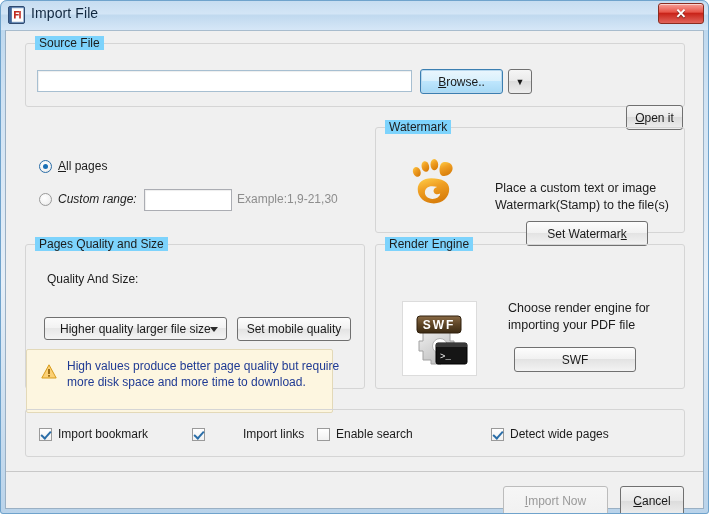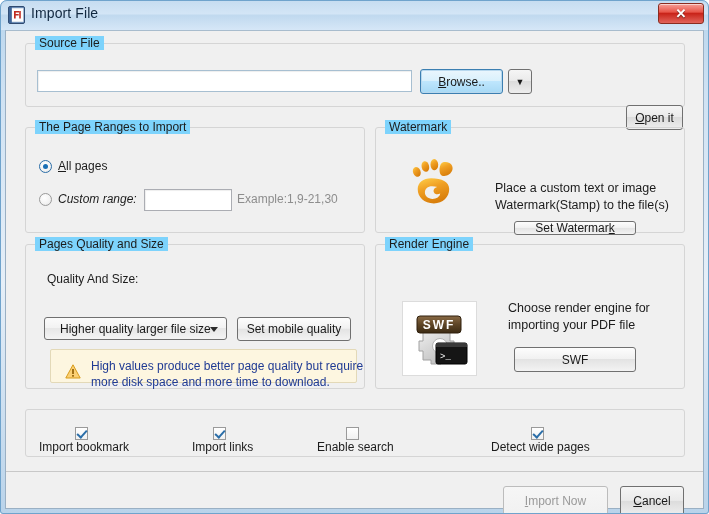--- a/index.html
+++ b/index.html
@@ -169,21 +169,21 @@
     width: 5px; height: 5px; border-radius: 50%;
     background: #1a6fb5;
   }
   .radio-row u { text-decoration: underline; }
 
   
   .check-row {
     position: absolute;
     display: flex; align-items: center;
     font-size: 12px; color: #1c1c1c;
-    cursor: pointer; white-space: nowrap; flex-direction: column;
+    cursor: pointer; white-space: nowrap;
   }
   .check-mark {
     width: 13px; height: 13px;
     border: 1px solid #9a9a9a;
     background: linear-gradient(to bottom, #ffffff 0%, #f1f1f1 100%);
     margin-right: 6px;
     position: relative;
     flex: none;
   }
   .check-row.checked .check-mark::after {
@@ -263,23 +263,20 @@
     <div class="btn focus" style="left:414px; top:38px; width:83px; height:25px;">
         <span><u>B</u>rowse..</span>
       </div>
     <div class="btn" style="left:502px; top:38px; width:24px; height:25px;">
       <span style="font-size:9px;">▼</span>
     </div>
     <div class="btn" style="left:620px; top:38px; width:57px; height:25px;margin-top:36px;">
         <span><u>O</u>pen it</span>
       </div>
 
-    <div class="group" style="left:19px; top:96px; width:340px; height:106px;">
-      <div class="glabel">The Page Ranges to Import</div>
-    </div>
     <div class="radio-row checked" style="left:33px; top:128px;">
       <span class="radio-mark"></span>
       <span><u>A</u>ll pages</span>
     </div>
     <div class="radio-row" style="left:33px; top:161px;font-style:italic;">
       <span class="radio-mark"></span>
       <span>Custom range:</span>
     </div>
     <input class="textbox" type="text" style="left: 138px; top: 158px; width: 88px; height: 22px;" value="">
     <div class="stext gray" style="left:231px; top:161px;">Example:1,9-21,30</div>
@@ -298,36 +295,36 @@
       <ellipse cx="14" cy="21" rx="4.2" ry="5.6" fill="url(#fgrad)" transform="rotate(-22 14 21)"></ellipse>
       <ellipse cx="23.5" cy="15" rx="4.2" ry="6" fill="url(#fgrad)" transform="rotate(-12 23.5 15)"></ellipse>
       <ellipse cx="33.5" cy="13" rx="4.3" ry="6.2" fill="url(#fgrad)" transform="rotate(-2 33.5 13)"></ellipse>
       <path d="M44 10 c7 -1 11 4 9.5 9 c-1.4 4.6 -7 7.8 -11.5 6.2 c-4 -1.4 -4 -14.2 2 -15.2 z" fill="url(#fgrad)"></path>
       <path d="M30 28 c12 0 20 4 20 12 c0 9 -7 16 -17 16 c-11 0 -18 -7 -18 -16 c0 -7 6 -12 15 -12 z
                M31 37 c-5 0 -8 3 -8 7 c0 4 3.5 7 8.5 7 c4.5 0 8 -2.5 8.5 -6 c-3 1.5 -6 1 -7 -1.5
                c-1 -2.5 0.5 -5 4 -5.8 c-2 -0.5 -4 -0.7 -6 -0.7 z" fill="url(#fgrad)"></path>
     </svg>
     <div class="stext" style="left:489px; top:150px; font-size:12.5px;">Place a custom text or image</div>
     <div class="stext" style="left:489px; top:167px; font-size:12.5px;">Watermark(Stamp) to the file(s)</div>
-    <div class="btn flat" style="left:508px; top:190px; width:122px; height:14px;">
+    <div class="btn flat" style="left:520px; top:190px; width:122px; height:25px;">
         <span>Set Watermar<u>k</u></span>
       </div>
 
     <div class="group" style="left:19px; top:213px; width:340px; height:145px;">
       <div class="glabel">Pages Quality and Size</div>
     </div>
     <div class="stext" style="left:41px; top:241px;">Quality And Size:</div>
     <div class="combo" style="left:38px; top:286px; width:183px; height:23px;">
       <span>Higher quality larger file size</span>
       <span class="arrow"></span>
     </div>
     <div class="btn flat" style="left:231px; top:286px; width:114px; height:24px;">
       <span>Set mobile quality</span>
     </div>
-    <div id="warn-panel" style="left:44px; top:318px; width:307px; height:34px;">
+    <div id="warn-panel" style="left:20px; top:318px; width:307px; height:64px;">
       <svg id="warn-icon" viewBox="0 0 16 15">
         <path d="M8 0.8 L15.2 14 H0.8 Z" fill="#fbd074" stroke="#d79b1b" stroke-width="1"></path>
         <rect x="7.2" y="5" width="1.6" height="5" fill="#8a5a00"></rect>
         <rect x="7.2" y="11" width="1.6" height="1.7" fill="#8a5a00"></rect>
       </svg>
       <div id="warn-text">
         <span>High values produce better page quality but require</span><br>
         <span>more disk space and more time to download.</span>
       </div>
     </div>
@@ -364,21 +361,21 @@
     <div class="stext" style="left:502px; top:287px; font-size:12.5px;">importing your PDF file</div>
     <div class="btn flat" style="left:508px; top:316px; width:122px; height:25px;">
       <span>SWF</span>
     </div>
 
     <div class="group" style="left:19px; top:378px; width:660px; height:48px;"></div>
     <div class="check-row checked" style="left:33px; top:396px;">
       <span class="check-mark"></span>
       <span>Import bookmark</span>
     </div>
-    <div class="check-row checked" style="left:186px; top:396px;">
+    <div class="check-row checked" style="left:186px; top:396px;gap:32px;">
       <span class="check-mark"></span>
       <span>Import links</span>
     </div>
     <div class="check-row" style="left:311px; top:396px;">
       <span class="check-mark"></span>
       <span>Enable search</span>
     </div>
     <div class="check-row checked" style="left:485px; top:396px;">
       <span class="check-mark"></span>
       <span>Detect wide pages</span>

